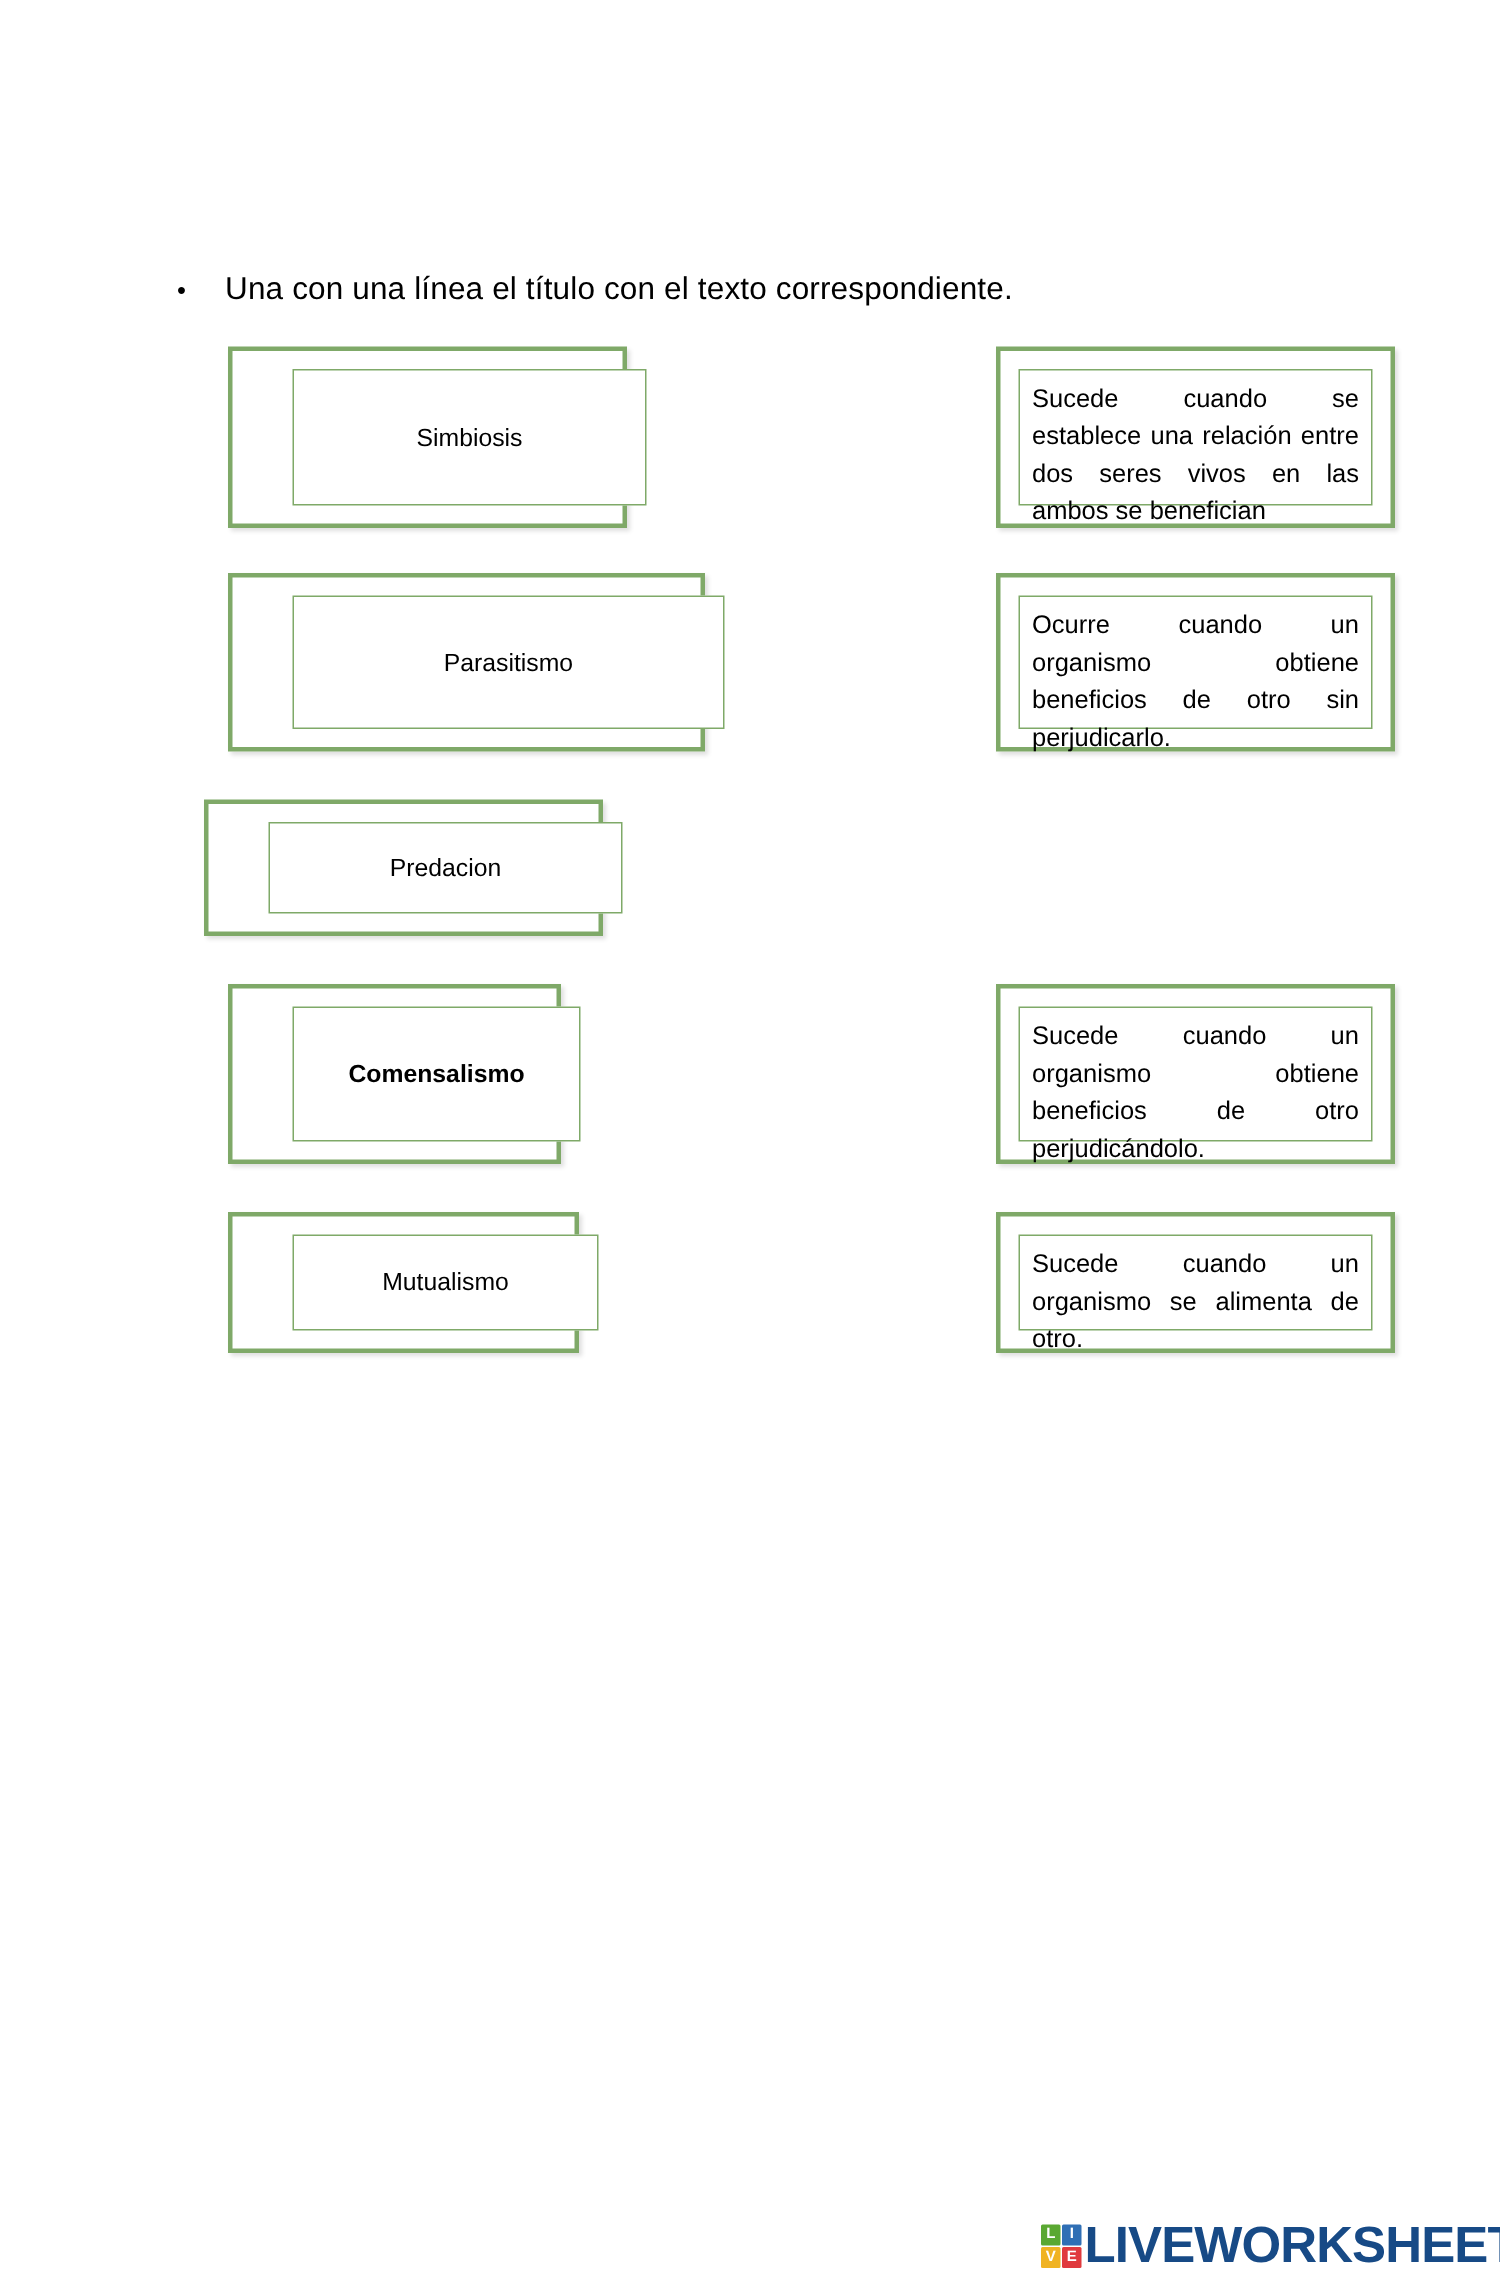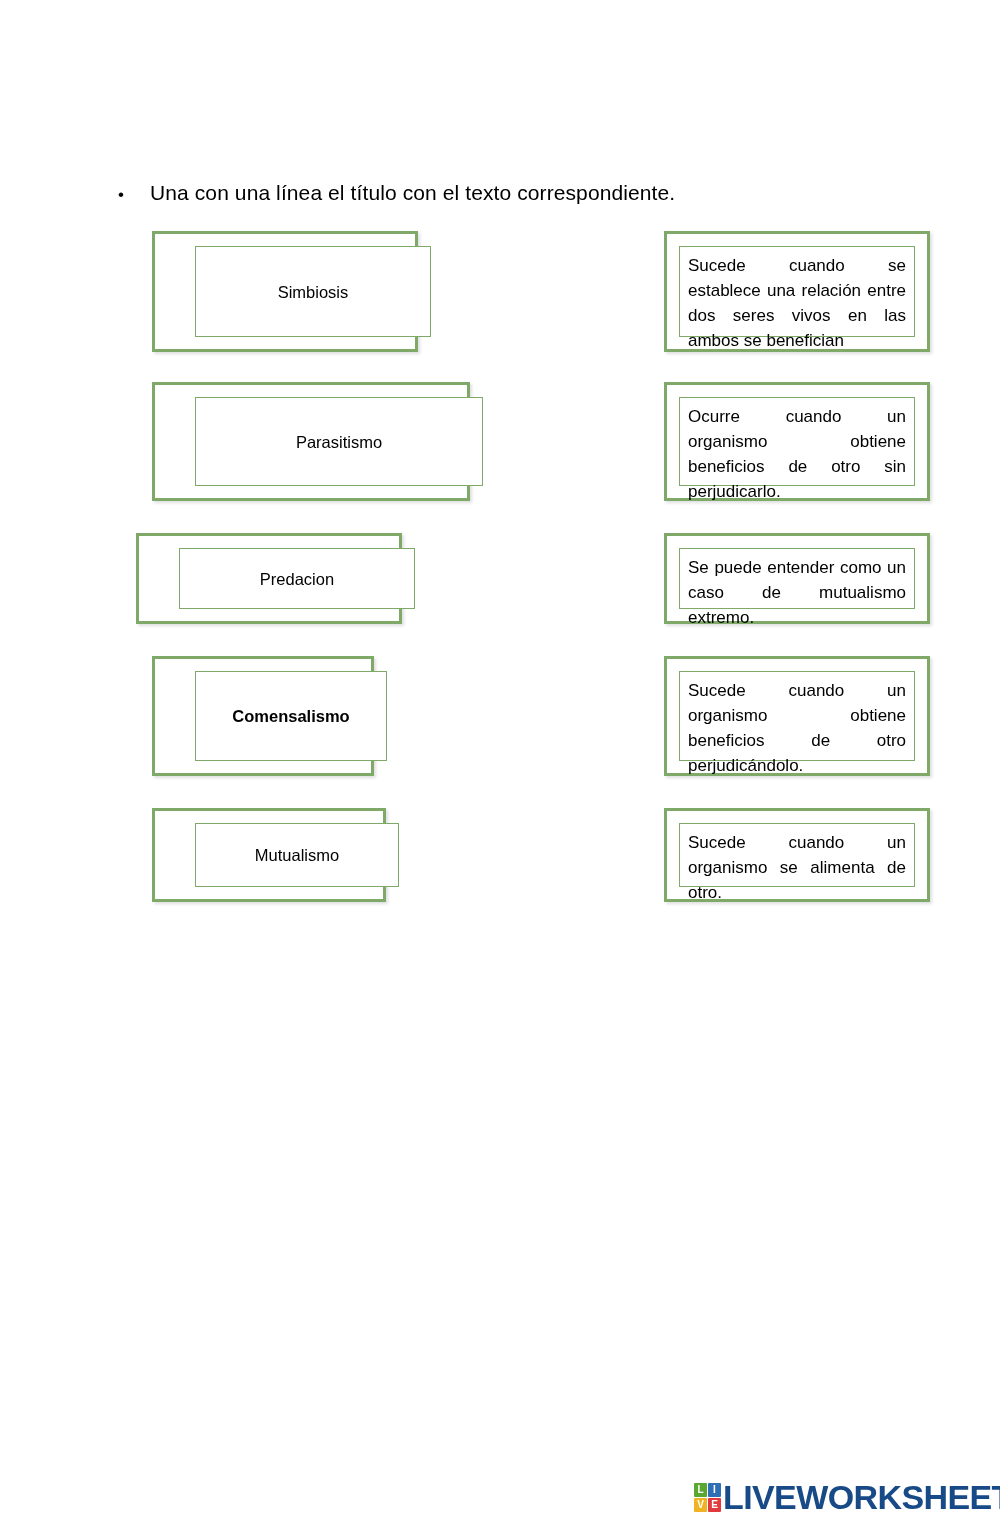--- a/index.html
+++ b/index.html
@@ -176,25 +176,20 @@
       <span class="def-text">Sucede cuando se establece una relación entre dos seres vivos en las ambos se benefician</span>
     </div>
   </div>
 
   <div class="card card-def" style="left:664px; top:382px; width:266px; height:119px;">
     <div class="card-inner">
       <span class="def-text">Ocurre cuando un organismo obtiene beneficios de otro sin perjudicarlo.</span>
     </div>
   </div>
 
-  <div class="card card-def" style="left:664px; top:533px; width:266px; height:91px;">
-    <div class="card-inner">
-      <span class="def-text">Se puede entender como un caso de mutualismo extremo.</span>
-    </div>
-  </div>
 
   <div class="card card-def" style="left:664px; top:656px; width:266px; height:120px;">
     <div class="card-inner">
       <span class="def-text">Sucede cuando un organismo obtiene beneficios de otro perjudicándolo.</span>
     </div>
   </div>
 
   <div class="card card-def" style="left:664px; top:808px; width:266px; height:94px;">
     <div class="card-inner">
       <span class="def-text">Sucede cuando un organismo se alimenta de otro.</span>

